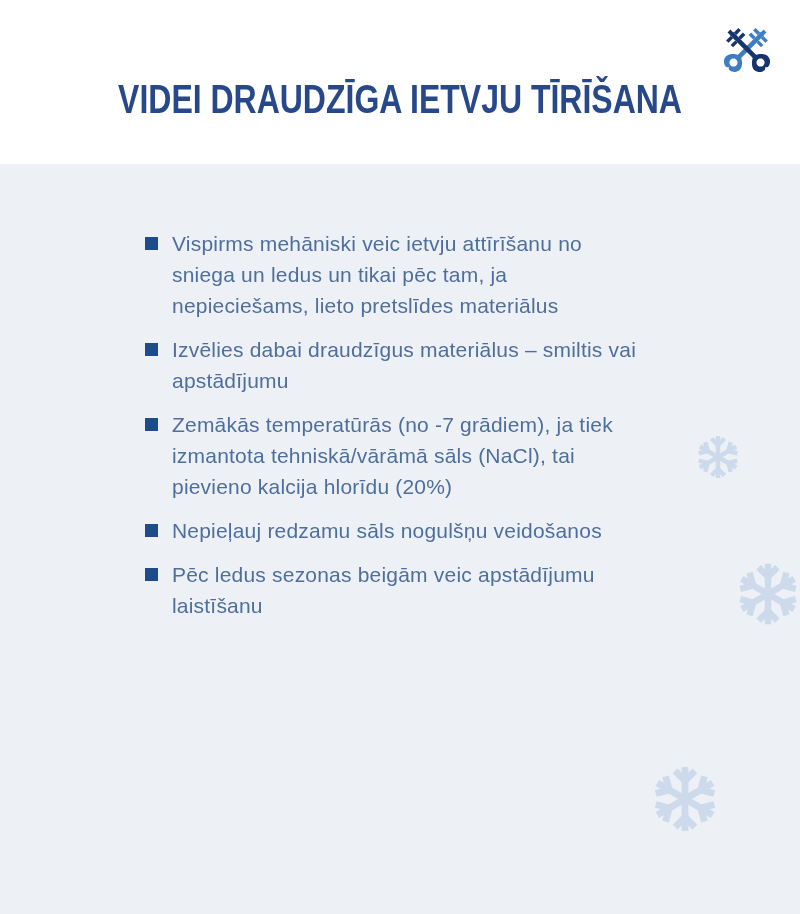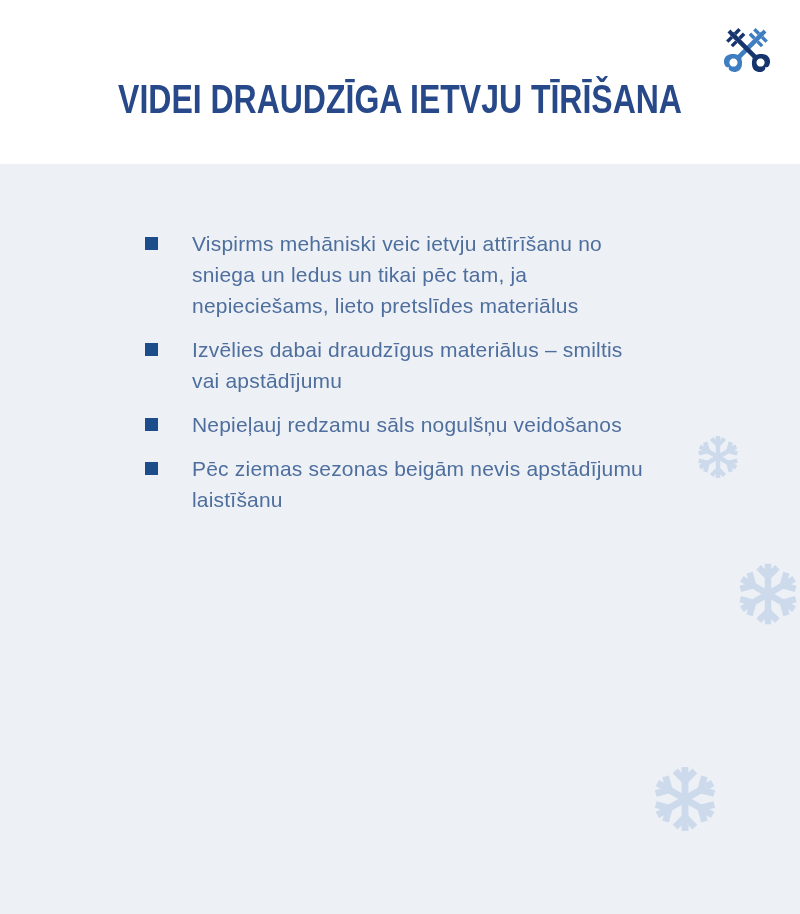--- a/index.html
+++ b/index.html
@@ -30,21 +30,20 @@
   }
   .bullet-list{
     list-style:none;
     margin:64px 0 0 145px;
     width:500px;
     position:relative;z-index:2;
   }
   .bullet-item{
     display:flex;align-items:flex-start;
     margin-bottom:13px;
-    gap:20px;
   }
   .bullet-square{
     flex:0 0 13px;width:13px;height:13px;
     margin-top:9px;margin-right:14px;
     background:var(--bullet-square,#1c4c89);
   }
   .bullet-text{
     display:block;max-width:470px;
     font-size:21px;line-height:31px;
     letter-spacing:0.2px;
@@ -130,25 +129,29 @@
     <li class="bullet-item">
       <span class="bullet-square"></span>
       <span class="bullet-text">Vispirms mehāniski veic ietvju attīrīšanu no sniega un ledus un tikai pēc tam, ja nepieciešams, lieto pretslīdes materiālus</span>
     </li>
     <li class="bullet-item">
       <span class="bullet-square"></span>
       <span class="bullet-text">Izvēlies dabai draudzīgus materiālus – smiltis vai apstādījumu</span>
     </li>
     <li class="bullet-item">
       <span class="bullet-square"></span>
+      <span class="bullet-text">Zemākās temperatūrās (no -7 grādiem), ja tiek izmantota tehniskā/vārāmā sāls (NaCl), tai pievieno kalcija hlorīdu (20%)</span>
+    </li>
+    <li class="bullet-item">
+      <span class="bullet-square"></span>
       <span class="bullet-text">Nepieļauj redzamu sāls nogulšņu veidošanos</span>
     </li>
     <li class="bullet-item">
       <span class="bullet-square"></span>
-      <span class="bullet-text">Pēc ziemas sezonas beigām nevis apstādījumu laistīšanu</span>
+      <span class="bullet-text">Pēc ledus sezonas beigām veic apstādījumu laistīšanu</span>
     </li>
   </ul>
 
   <svg class="flake flake-1" viewBox="0 0 100 100">
       <use href="#flake-symbol"></use>
     </svg>
   <svg class="flake flake-2" viewBox="0 0 100 100">
       <use href="#flake-symbol"></use>
     </svg>
   <svg class="flake flake-3" viewBox="0 0 100 100">

